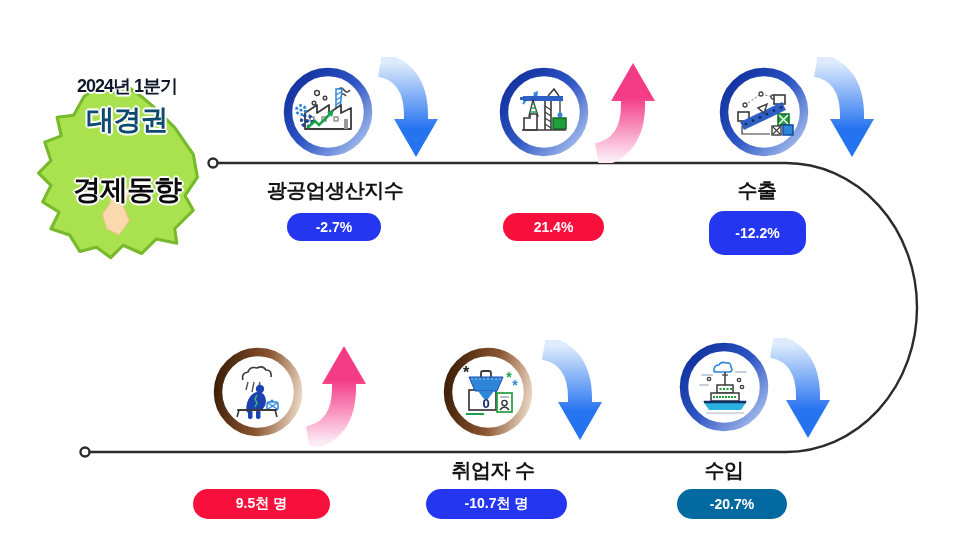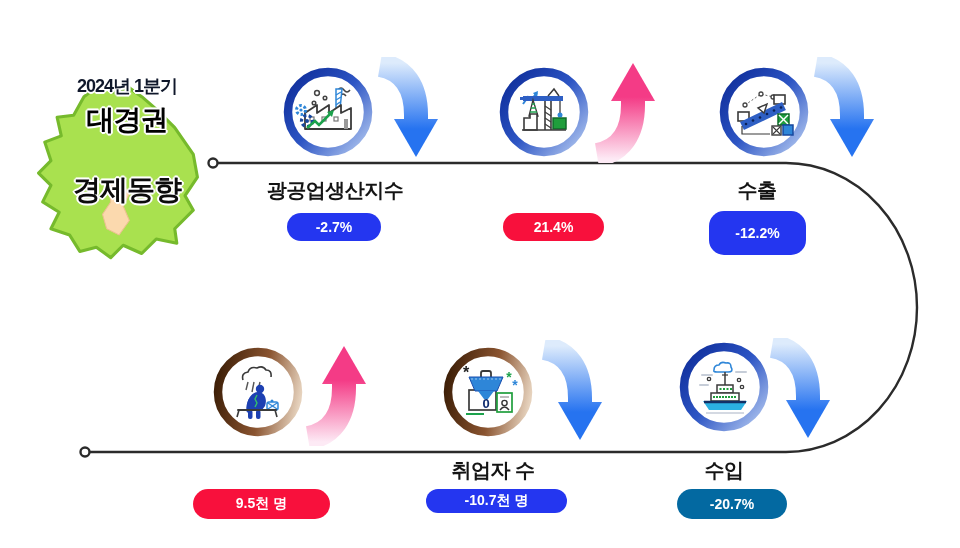--- a/index.html
+++ b/index.html
@@ -11,21 +11,21 @@
   .icon-wrap{position:absolute;width:96px;height:96px;z-index:2;}
   .arrow{position:absolute;width:72px;height:106px;z-index:1;}
   .label{position:absolute;width:220px;text-align:center;font-size:20px;font-weight:bold;
          color:#141414;letter-spacing:-0.5px;z-index:2;}
   .badge{position:absolute;border-radius:15px;color:#fff;font-weight:bold;font-size:14px;
          display:flex;align-items:center;justify-content:center;z-index:2;}
   .title-line{position:absolute;left:28px;width:198px;text-align:center;font-weight:bold;z-index:3;
       text-shadow:-2px 0 #fff,2px 0 #fff,0 -2px #fff,0 2px #fff,
                   -1px -1px #fff,1px 1px #fff,-1px 1px #fff,1px -1px #fff,0 0 3px #fff;}
   .t1{top:74px;font-size:18px;color:#0f172a;letter-spacing:-1px;}
-  .t2{top:101px;font-size:28px;color:#000000;letter-spacing:-1px;}
+  .t2{top:101px;font-size:28px;color:#0c4a6e;letter-spacing:-1px;}
   .t3{top:129px;font-size:28px;color:#0c0c0c;letter-spacing:-1px;margin-top:42px;}
 </style>
 </head>
 <body>
 
 <div id="stage">
 
   <svg width="0" height="0" style="position:absolute">
     <defs>
       <linearGradient id="ringBlue" gradientUnits="userSpaceOnUse" x1="10" y1="14" x2="86" y2="82">
@@ -218,21 +218,21 @@
       <rect x="57" y="49" width="15" height="19" fill="#fff" stroke="#1f9e3c" stroke-width="1.7"></rect>
       <line x1="60" y1="53" x2="69" y2="53" stroke="#999" stroke-width="1.3"></line>
       <circle cx="64.5" cy="59" r="2.6" fill="none" stroke="#333" stroke-width="1.4"></circle>
       <path d="M60,66 q4.5,-6 9,0" fill="none" stroke="#333" stroke-width="1.4"></path>
       <text x="26" y="34" font-size="16" font-weight="bold" fill="#222" text-anchor="middle" font-family="Liberation Sans,sans-serif">*</text>
       <text x="69" y="38" font-size="14" font-weight="bold" fill="#1ca24c" text-anchor="middle" font-family="Liberation Sans,sans-serif">*</text>
       <text x="75" y="46" font-size="14" font-weight="bold" fill="#2e86d8" text-anchor="middle" font-family="Liberation Sans,sans-serif">*</text>
     </svg>
   </div>
   <div class="label" style="left:383px;top:457px">취업자 수</div>
-  <div class="badge" style="left: 426px; top: 489px; width: 141px; height: 24px; background: rgb(36, 54, 240);">-10.7천 명</div>
+  <div class="badge" style="left: 426px; top: 489px; width: 141px; height: 30px; background: rgb(36, 54, 240);">-10.7천 명</div>
 
   <div class="arrow" style="left:766px;top:338px">
     <svg viewBox="0 0 72 106" width="72" height="106">
       <path d="M6,8 C30,12 42,30 42,58 L42,64" stroke="url(#arrowBlueG)" stroke-width="24" fill="none"></path>
       <polygon points="20,62 64,62 42,100" fill="url(#arrowBlueG)"></polygon>
     </svg>
   </div>
   <div class="icon-wrap" style="left:676px;top:339px">
     <svg viewBox="0 0 96 96" width="96" height="96">
       <circle cx="48" cy="48" r="40" fill="#fff" stroke="url(#ringBlue)" stroke-width="8.5"></circle>

